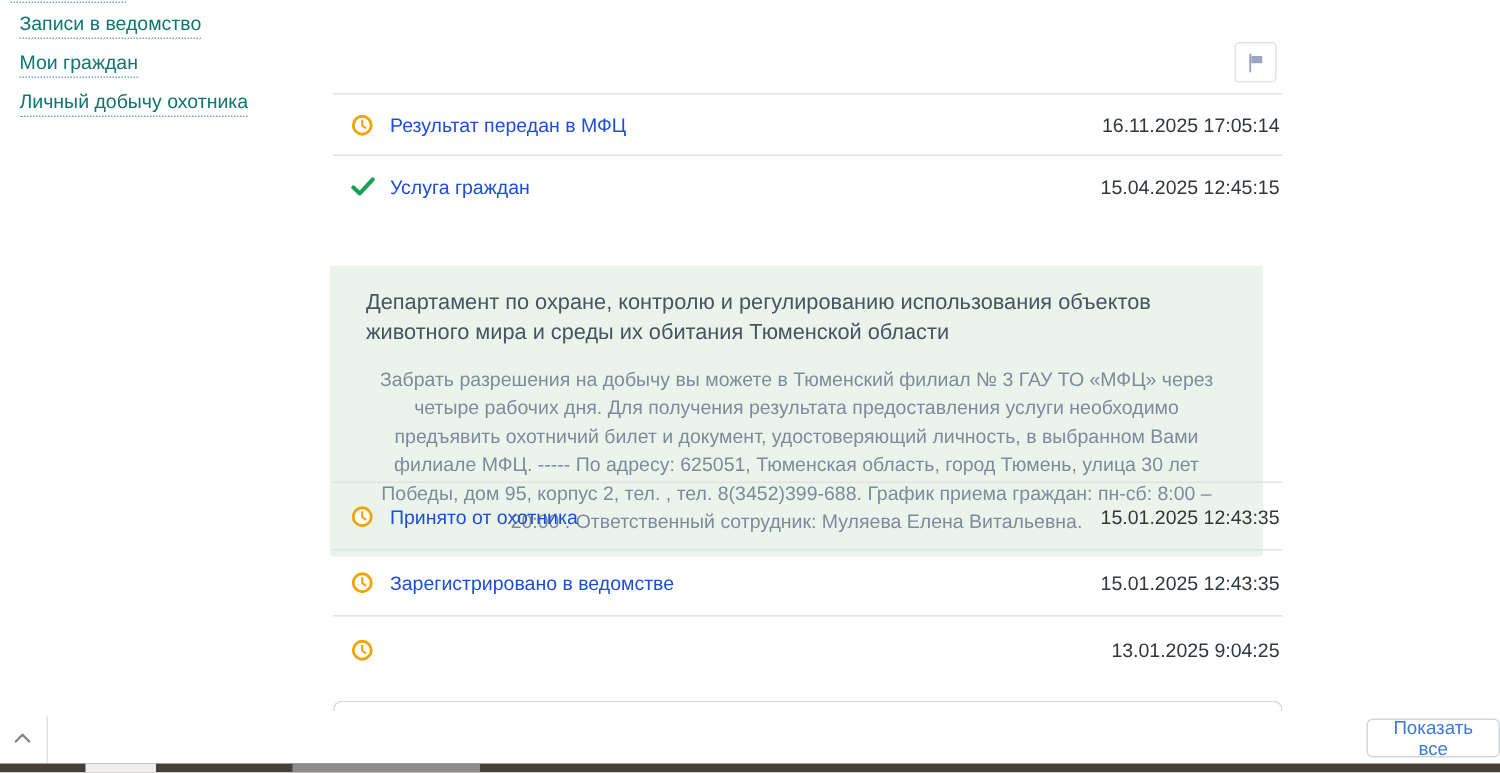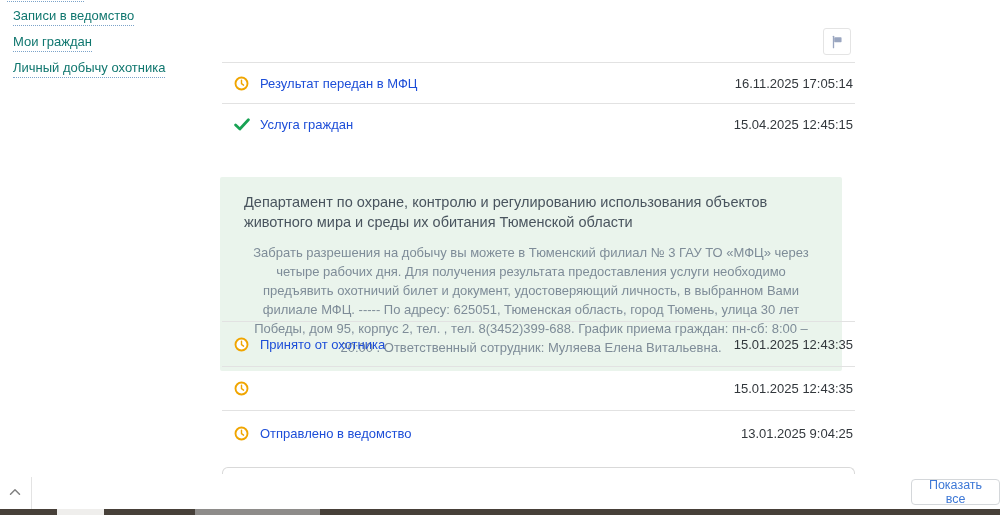--- a/index.html
+++ b/index.html
@@ -134,31 +134,31 @@
   <span class="date">15.01.2025 12:43:35</span>
 </div>
 
 <div class="row" style="top:366px;height:44px">
   <span class="icn">
     <svg width="15" height="15" viewBox="0 0 16 16">
         <circle cx="8" cy="8" r="6.4" fill="#fff" stroke="#f0a500" stroke-width="2"></circle>
         <path d="M8 4.6V8.2l2.2 1.6" stroke="#f0a500" stroke-width="1.5" fill="none" stroke-linecap="round"></path>
       </svg>
   </span>
+  <span class="label">Зарегистрировано в ведомстве</span>
   <span class="date">15.01.2025 12:43:35</span>
 </div>
 
 <div class="row" style="top:410px;height:45px">
   <span class="icn">
     <svg width="15" height="15" viewBox="0 0 16 16">
         <circle cx="8" cy="8" r="6.4" fill="#fff" stroke="#f0a500" stroke-width="2"></circle>
         <path d="M8 4.6V8.2l2.2 1.6" stroke="#f0a500" stroke-width="1.5" fill="none" stroke-linecap="round"></path>
       </svg>
   </span>
-  <span class="label">Отправлено в ведомство</span>
   <span class="date">13.01.2025 9:04:25</span>
 </div>
 
 <div class="next-panel"></div>
 
 <div class="footer-mask"></div>
 <div class="collapse-btn">
   <span style="display:flex">
     <svg width="12" height="8" viewBox="0 0 12 8">
         <path d="M1.5 6.3 6 1.8l4.5 4.5" stroke="#818181" stroke-width="1.5" fill="none" stroke-linecap="round" stroke-linejoin="round"></path>

